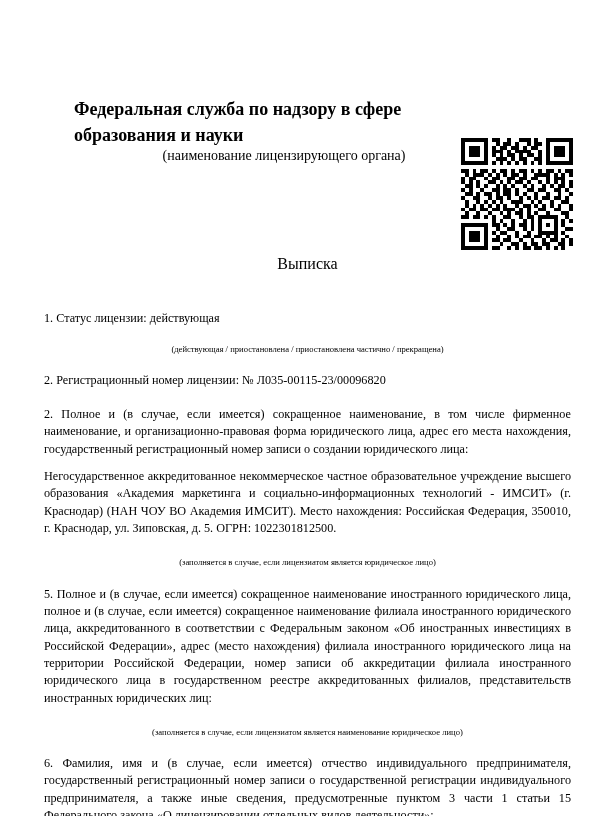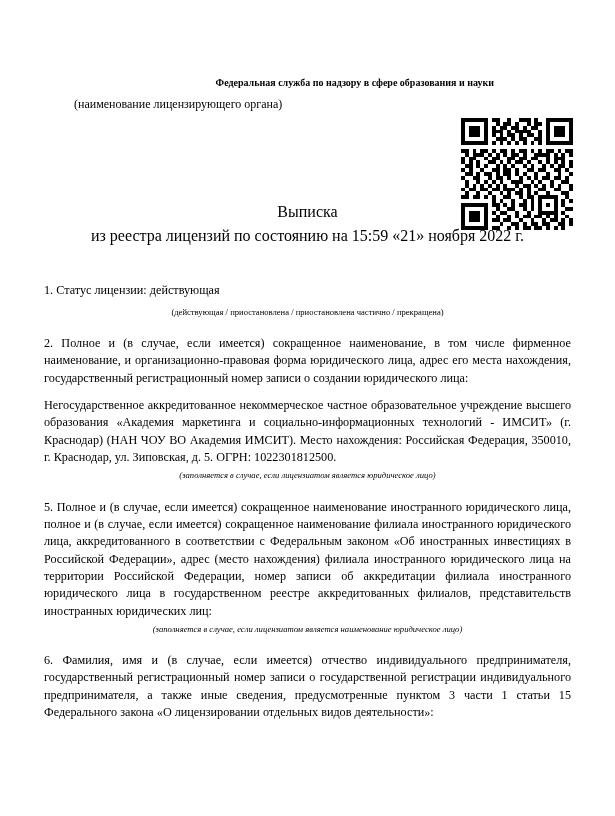--- a/index.html
+++ b/index.html
@@ -25,31 +25,31 @@
   .qr {
     position: absolute;
     top: 42px;
     right: 42px;
     width: 112px;
     height: 112px;
   }
   .qr svg { display: block; }
 
   .org-title {
-    margin-top: 76px;
-    text-align: right;
+    margin-top: 96px;
+    text-align: left;
     font-weight: bold;
-    font-size: 10px;
+    font-size: 18px;
     line-height: 1.45;
     width: 420px;
     margin-left: 30px;
   }
   .org-sub {
-    font-size: 12px;
-    margin-top: 6px;
+    text-align: center;
+    font-size: 14px;
     width: 420px;
     margin-left: 30px;
   }
 
   .vypiska {
     margin-top: 88px;
     text-align: center;
     font-size: 16px;
     line-height: 1.5;
   }
@@ -59,23 +59,23 @@
   .section {
     margin-top: 17px;
     font-size: 12.2px;
     line-height: 1.42;
     text-align: justify;
   }
   .section.first { margin-top: 34px; }
   .note {
     text-align: center;
     font-size: 8.6px;
-    margin-top: 7px;
-  }
-  .note.wide { margin-top: 3px; font-style: italic; }
+    margin-top: 15px;
+  }
+  .note.wide { margin-top: 19px; }
   .para { text-align: justify; }
   .para-block { margin-top: 10px; }
 </style>
 </head>
 <body>
 
 <div class="page">
 
   <div class="qr">
     <svg width="112" height="112" viewBox="0 0 29 29" shape-rendering="crispEdges">
@@ -326,28 +326,30 @@
         <rect x="26" y="28" width="1" height="1"></rect>
       </g>
     </svg>
   </div>
 
   <div class="org-title">Федеральная служба по надзору в сфере образования и науки</div>
   <div class="org-sub">(наименование лицензирующего органа)</div>
 
   <div class="vypiska">
     <span class="l1">Выписка</span>
-    <span class="l2">из реестра лицензий по состоянию на 15:59 «21» ноября 2022 г.</span>
   </div>
 
   <div class="section first">
     <div class="para">1. Статус лицензии: действующая</div>
     <div class="note">(действующая / приостановлена / приостановлена частично / прекращена)</div>
   </div>
 
+  <div class="section">
+    <div class="para">2. Регистрационный номер лицензии: № Л035-00115-23/00096820</div>
+  </div>
 
 
   <div class="section">
     <div class="para">2. Полное и (в случае, если имеется) сокращенное наименование, в том числе фирменное наименование, и организационно-правовая форма юридического лица, адрес его места нахождения, государственный регистрационный номер записи о создании юридического лица:</div>
     <div class="para para-block">Негосударственное аккредитованное некоммерческое частное образовательное учреждение высшего образования «Академия маркетинга и социально-информационных технологий - ИМСИТ» (г. Краснодар) (НАН ЧОУ ВО Академия ИМСИТ). Место нахождения: Российская Федерация, 350010, г. Краснодар, ул. Зиповская, д. 5. ОГРН: 1022301812500.</div>
     <div class="note wide">(заполняется в случае, если лицензиатом является юридическое лицо)</div>
   </div>
 
   <div class="section">
     <div class="para">5. Полное и (в случае, если имеется) сокращенное наименование иностранного юридического лица, полное и (в случае, если имеется) сокращенное наименование филиала иностранного юридического лица, аккредитованного в соответствии с Федеральным законом «Об иностранных инвестициях в Российской Федерации», адрес (место нахождения) филиала иностранного юридического лица на территории Российской Федерации, номер записи об аккредитации филиала иностранного юридического лица в государственном реестре аккредитованных филиалов, представительств иностранных юридических лиц:</div>

